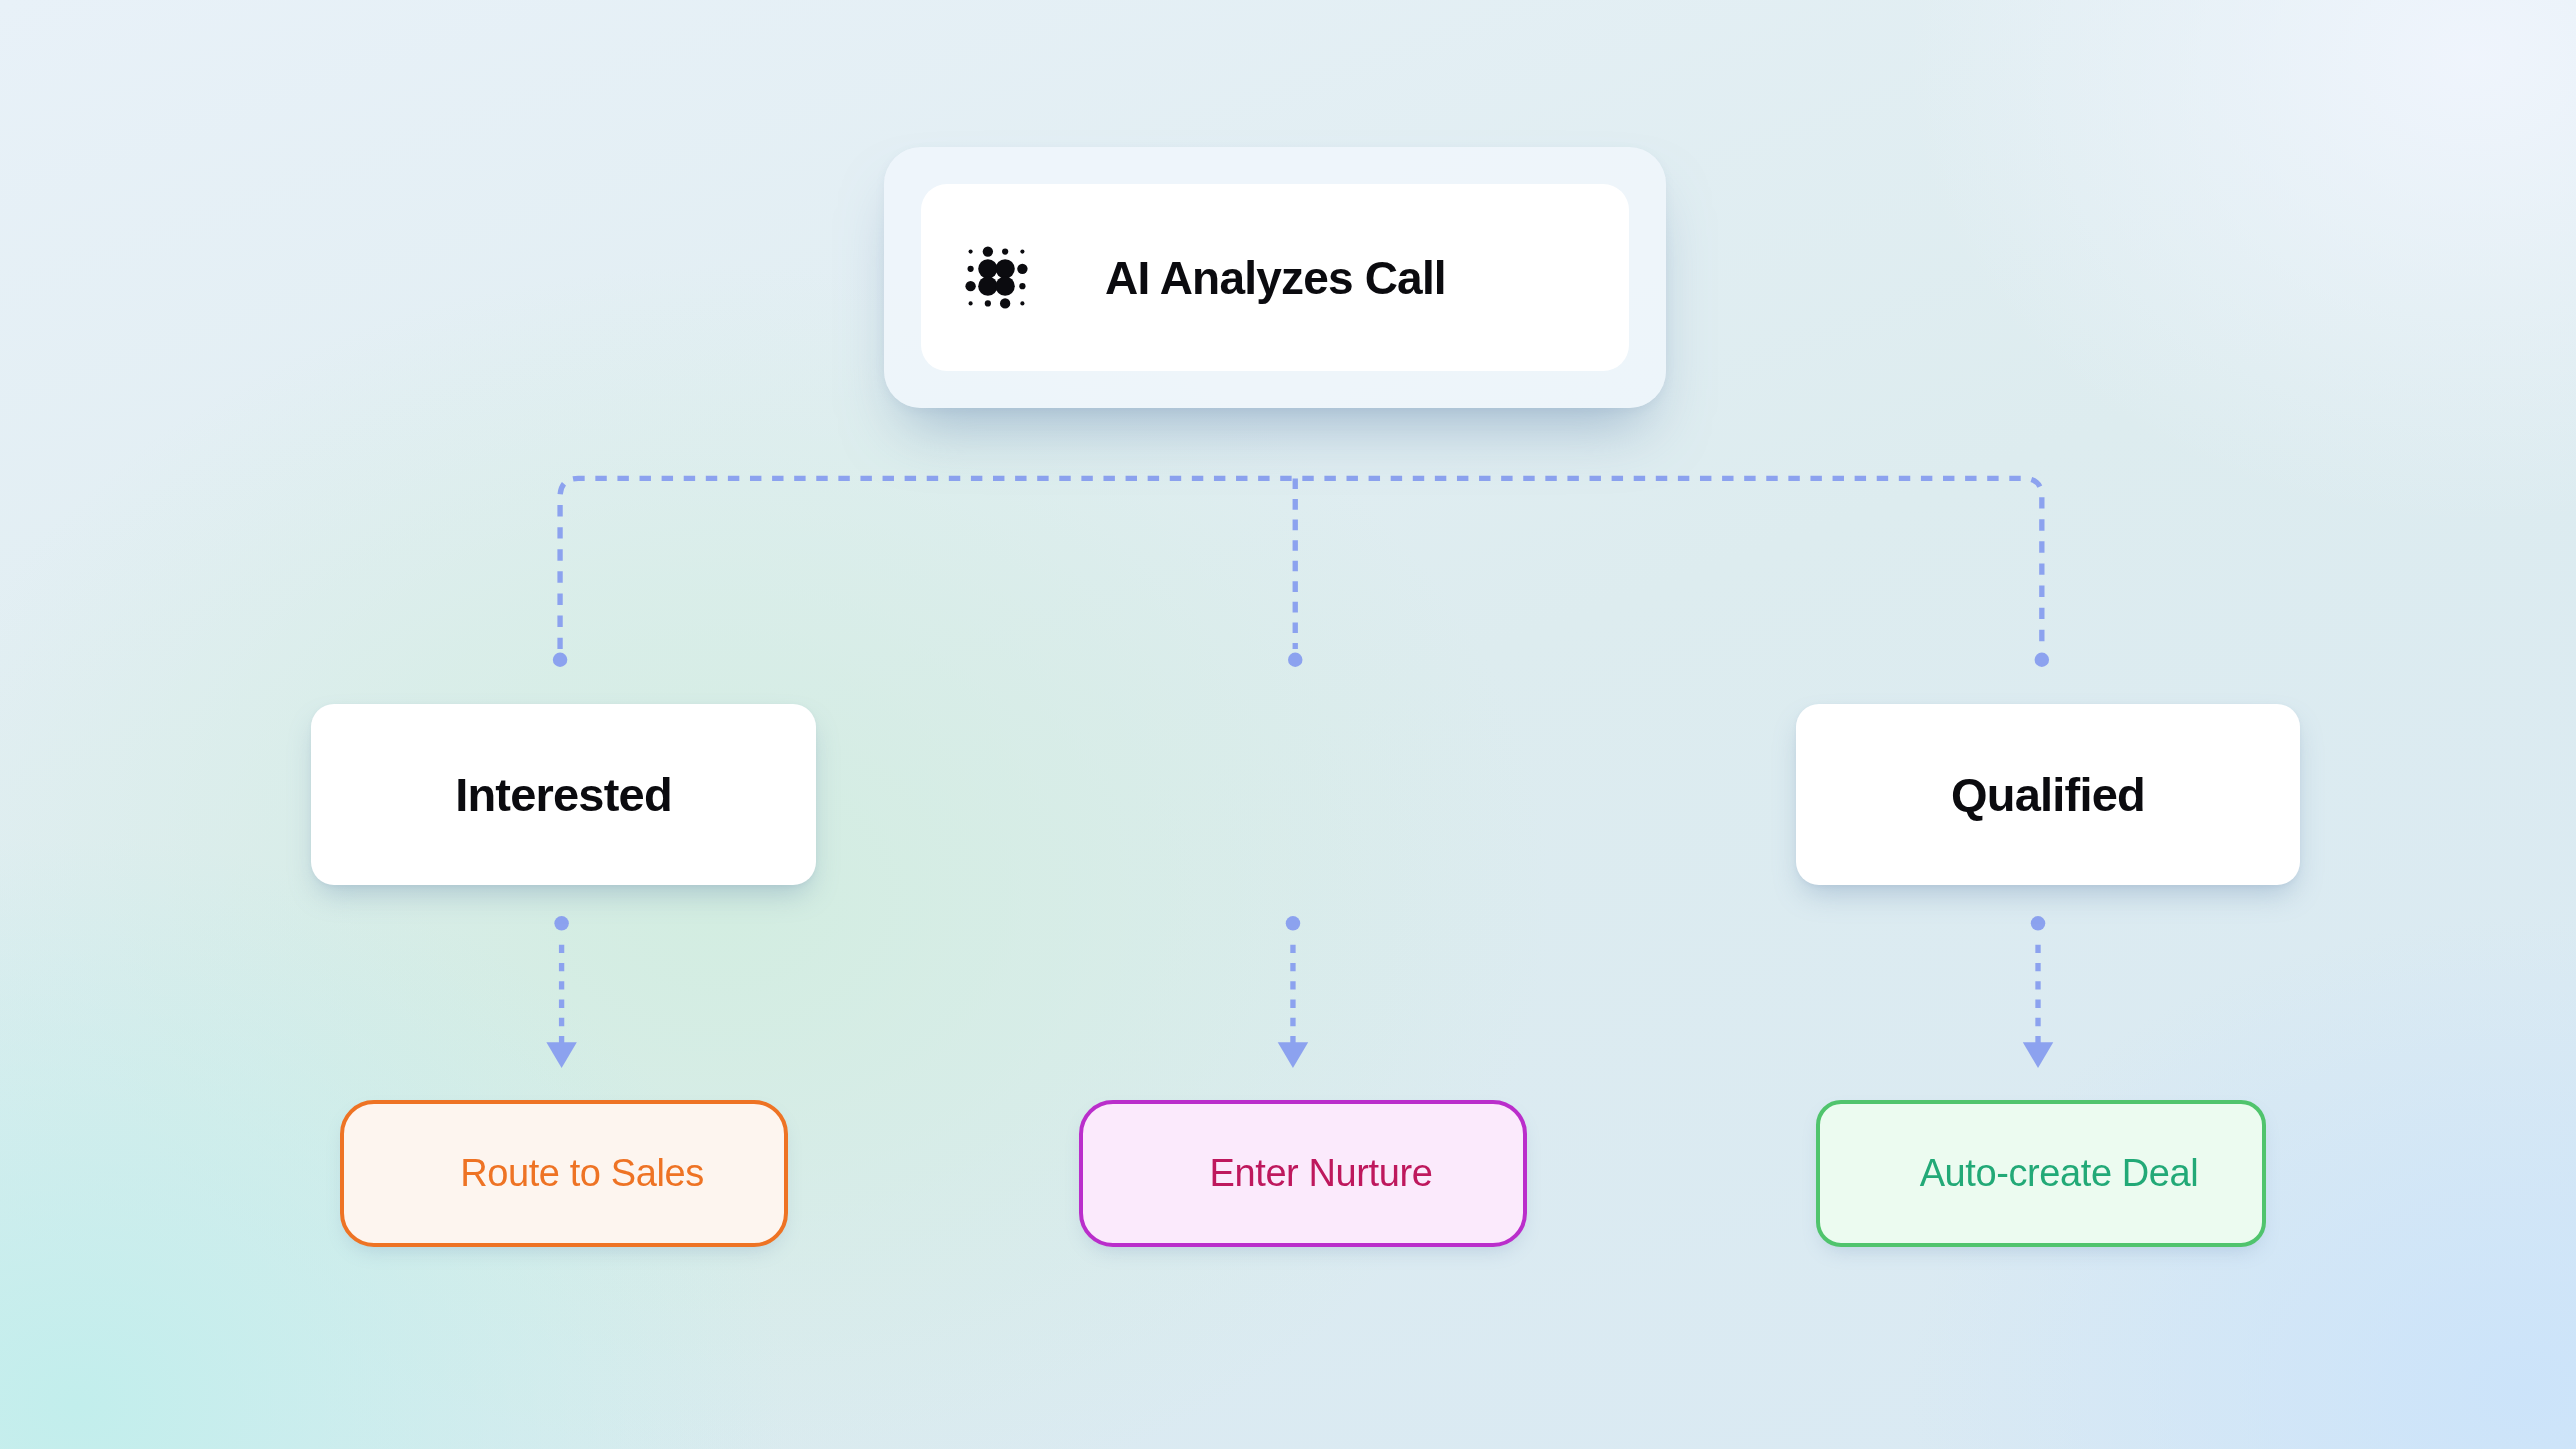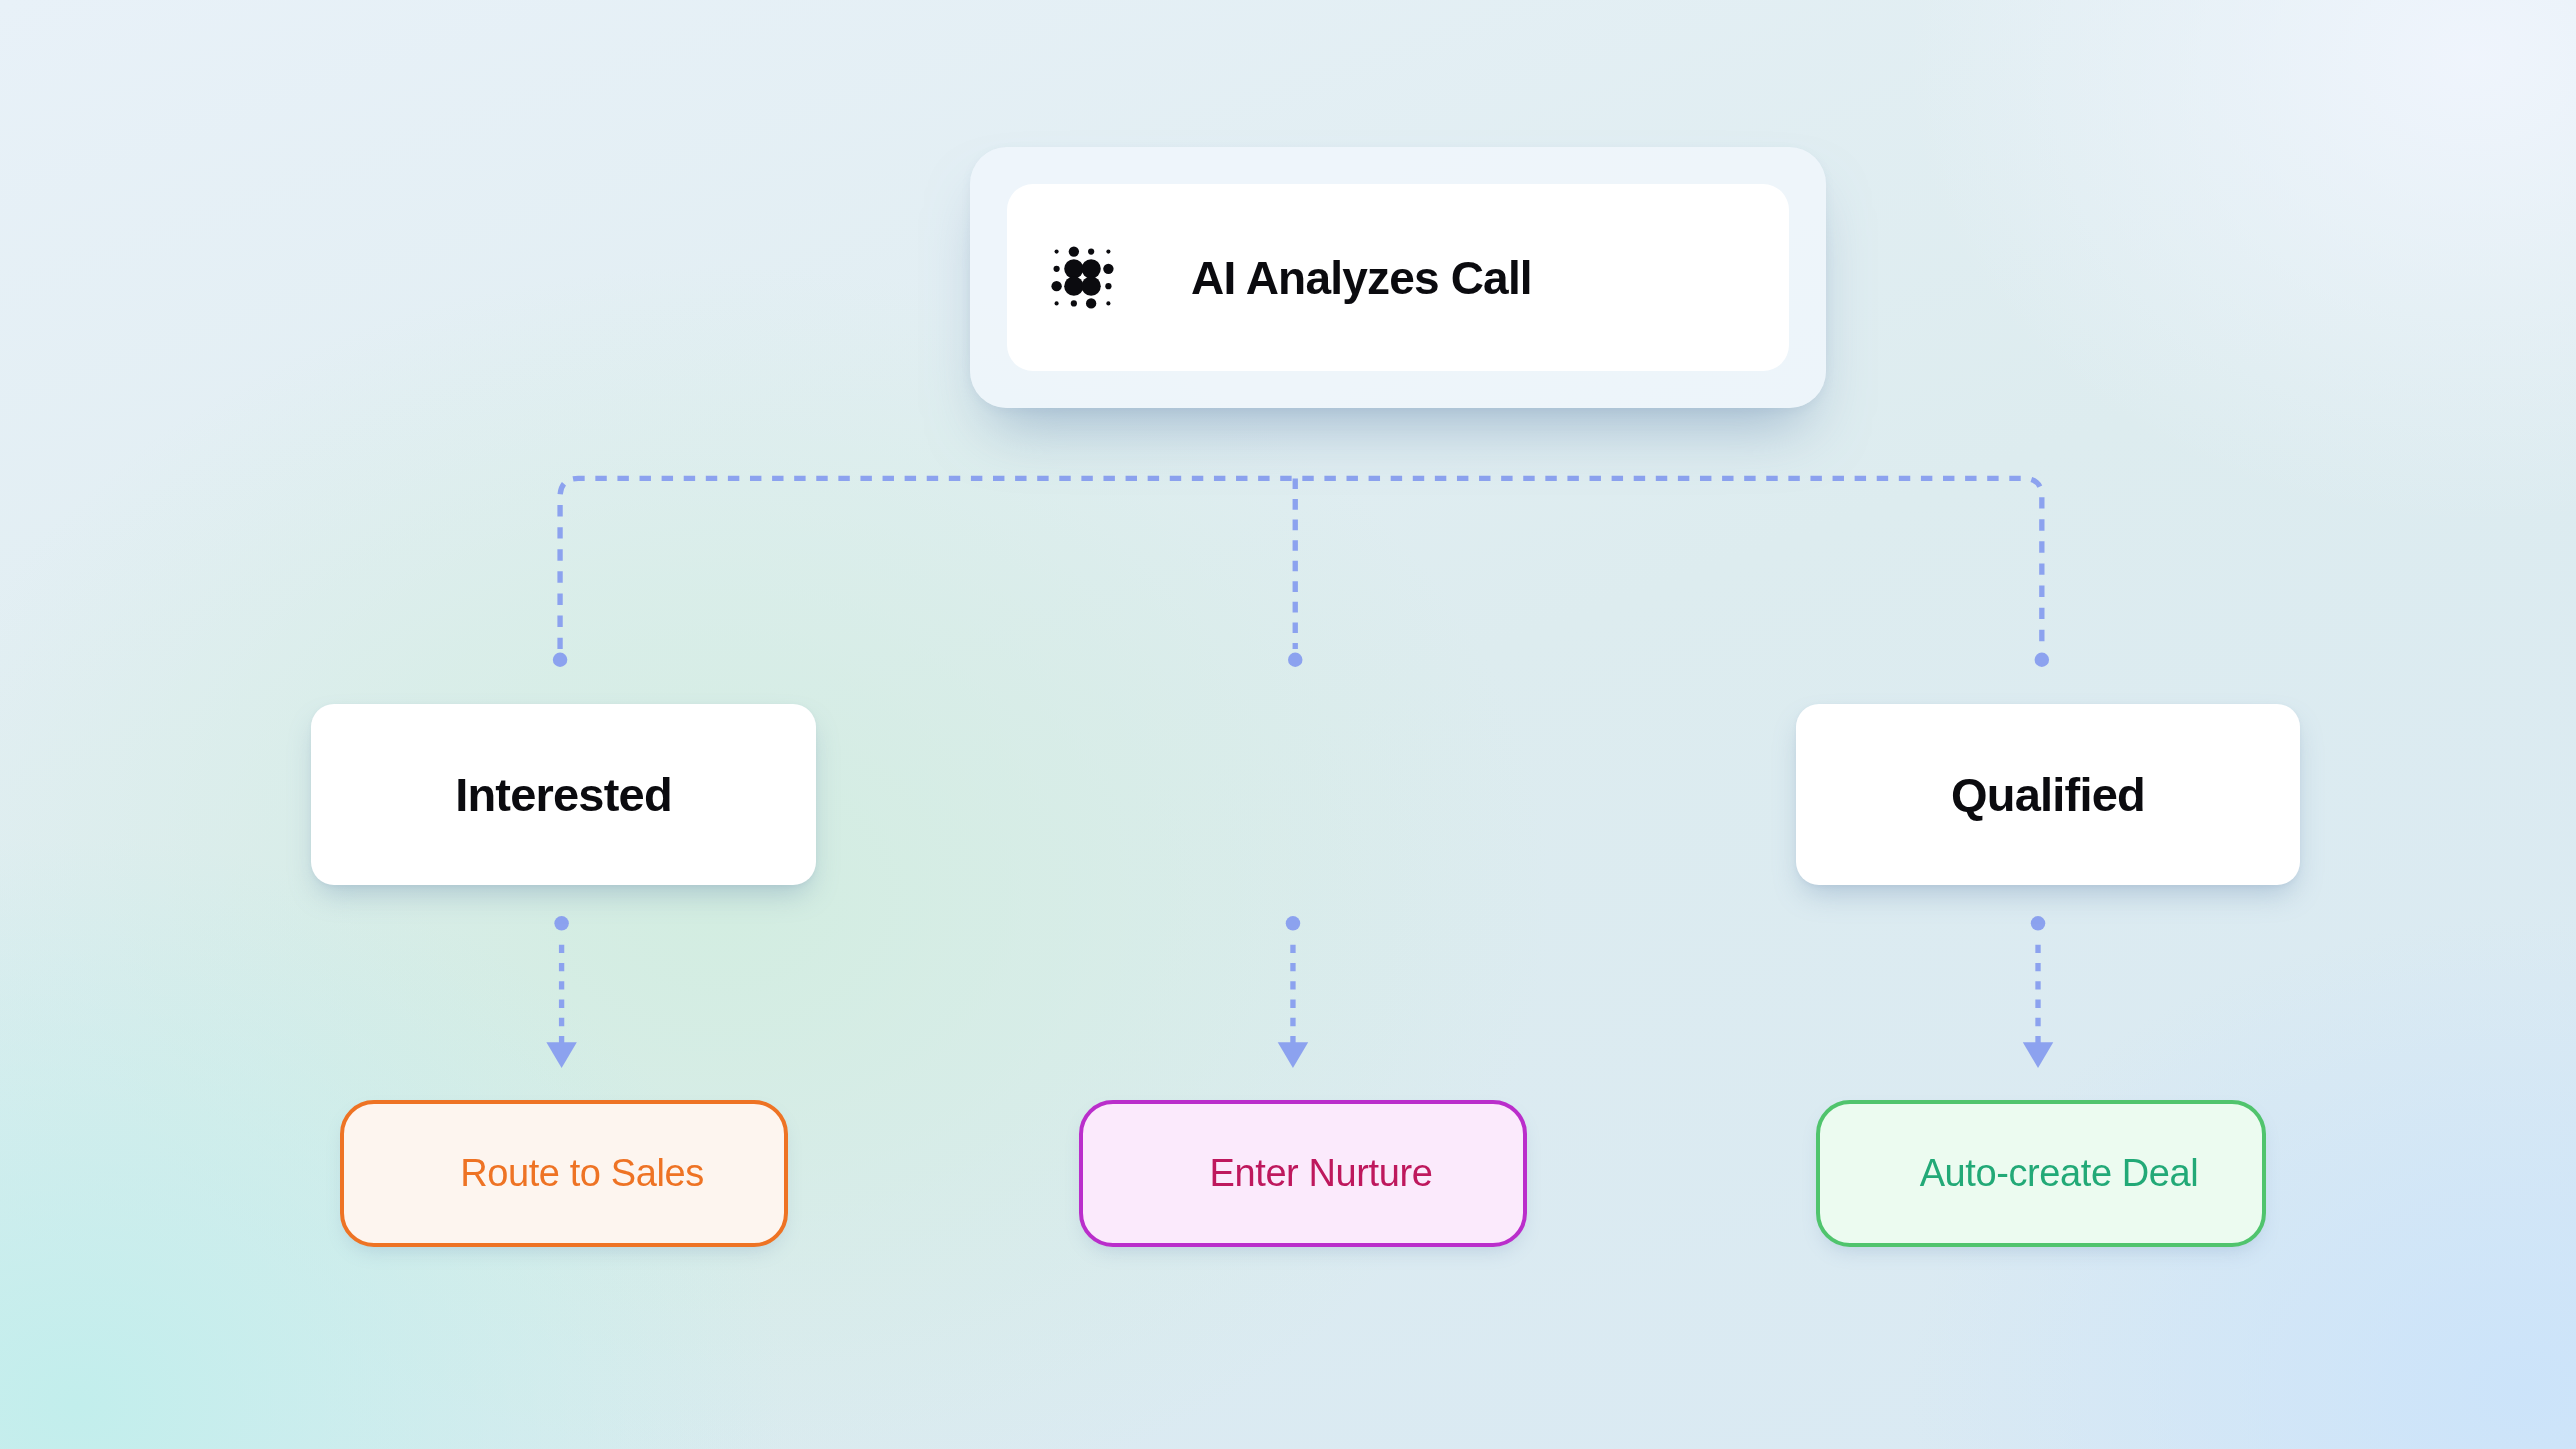--- a/index.html
+++ b/index.html
@@ -10,21 +10,21 @@
     font-family:"Liberation Sans","DejaVu Sans",sans-serif;
     background-color:#dcebf3;
     background-image:
       radial-gradient(1143px 914px at 3% 97%, #c2eeec 0%, rgba(194,238,236,0) 62%),
       radial-gradient(1295px 990px at 28% 62%, rgba(210,237,224,.95) 0%, rgba(210,237,224,0) 64%),
       radial-gradient(990px 762px at 98% 96%, rgba(203,227,250,.95) 0%, rgba(203,227,250,0) 62%),
       radial-gradient(838px 686px at 96% 4%, rgba(240,245,253,.95) 0%, rgba(240,245,253,0) 68%),
       linear-gradient(160deg,#e8f1f8 0%,#ddecef 50%,#d9e9f4 100%);
   }
   .ai-card-outer{
-    position:absolute;left:970px;top:147px;width:856px;height:261px;
+    position:absolute;left:884px;top:147px;width:782px;height:261px;
     background:rgba(240,246,251,.85);
     border-radius:37px;
     box-shadow:0 35px 61px -21.3px rgba(96,131,171,.5), 0 3px 9.1px rgba(96,131,171,.08);
   }
   .ai-card-inner{
     position:absolute;left:37px;top:37px;right:37px;bottom:37px;
     background:#ffffff;border-radius:26px;
     display:flex;align-items:center;
     padding-left:42px;gap:75px;box-sizing:border-box;
   }
@@ -45,21 +45,21 @@
     position:absolute;top:1100px;height:147px;width:448px;
     border-radius:34px;border:4.6px solid;
     display:flex;align-items:center;justify-content:center;
     font-size:38px;font-weight:500;letter-spacing:-0.4px;
     box-shadow:0 9.1px 20px -7.6px rgba(96,131,171,.28);
     box-sizing:border-box;
     padding-left:36px;
   }
   .action-route{left:340px;}
   .action-nurture{left:1079px;}
-  .action-deal{left:1816px;width:450px;}
+  .action-deal{left:1816px;width:450px;border-radius:25px;}
   .connector-layer{position:absolute;left:0;top:0;width:2576px;height:1449px;pointer-events:none;}
   .ai-icon{flex:0 0 auto;}
 </style>
 </head>
 <body>
 
 <div class="stage">
 
   <svg class="connector-layer" viewBox="0 0 3381 1902" xmlns="http://www.w3.org/2000/svg">
 

